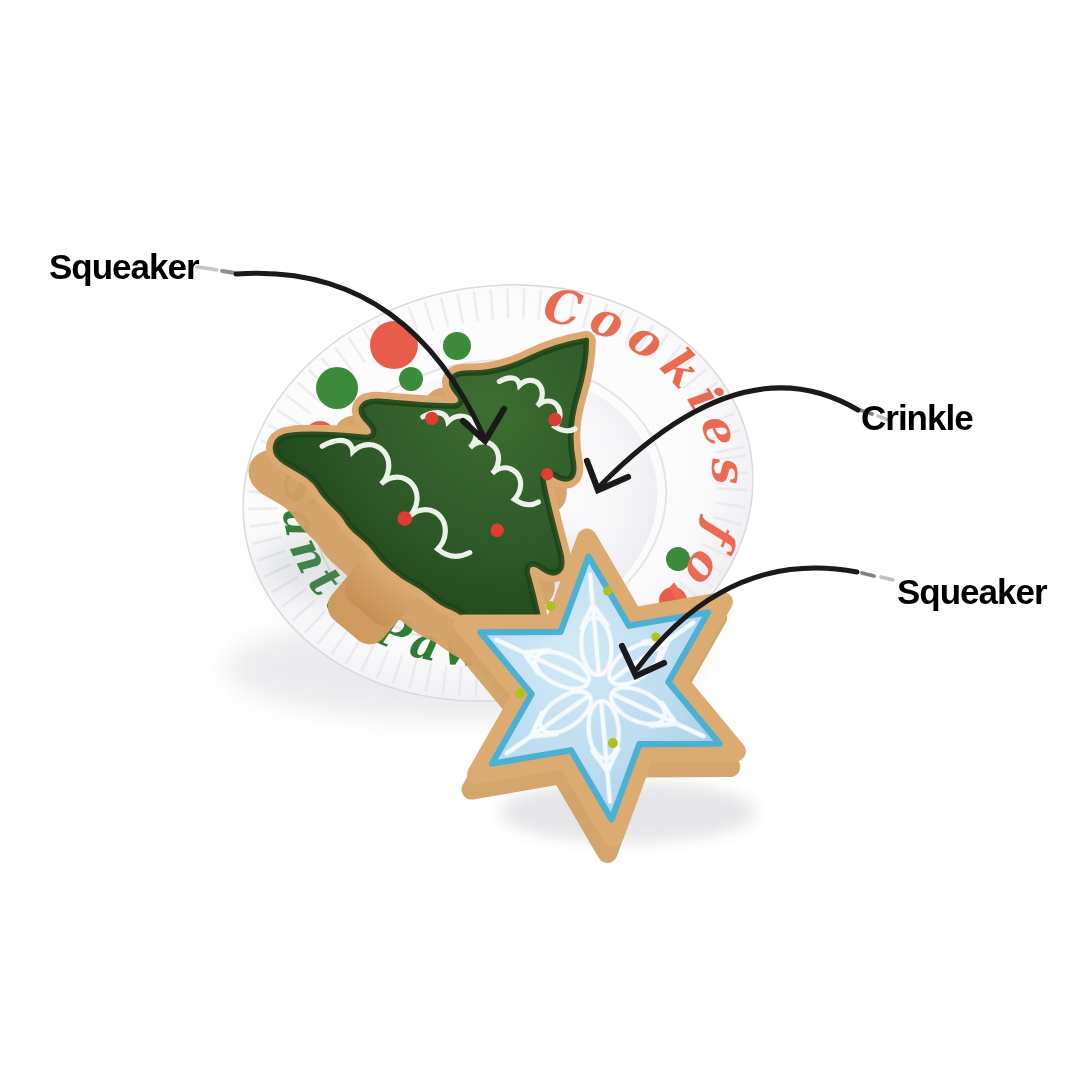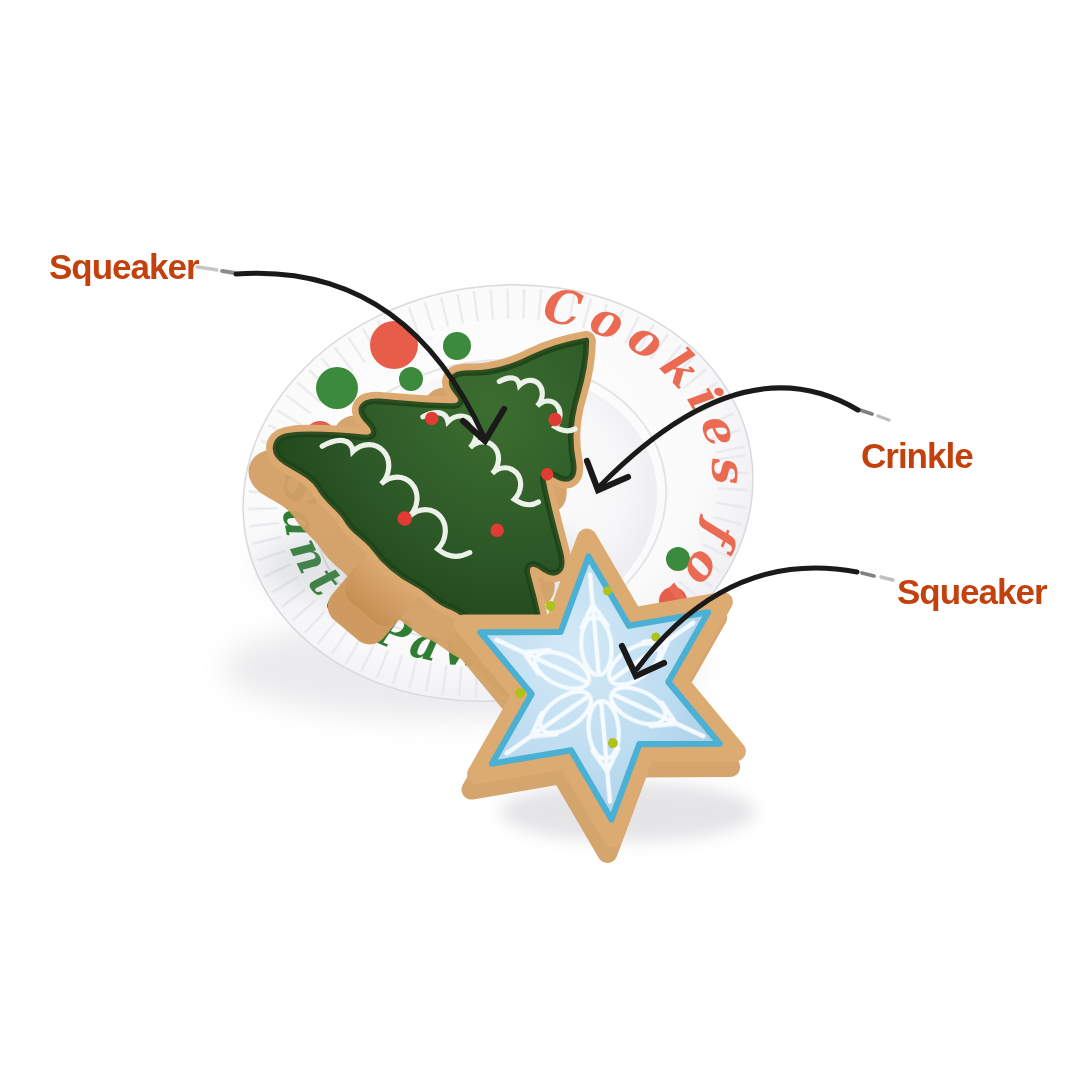--- a/index.html
+++ b/index.html
@@ -8,21 +8,21 @@
     width:1080px;height:1080px;
     background:#ffffff;
     overflow:hidden;
     font-family:"Liberation Sans", sans-serif;
   }
   .stage svg{position:absolute;left:0;top:0;}
   .callout{
     position:absolute;
     font:700 35px "Liberation Sans", sans-serif;
     letter-spacing:-1px;
-    color:#c2410c;
+    color:#000000;
     white-space:nowrap;
     line-height:36px;
   }
   .plate-script-top{
     font:italic 700 47px "DejaVu Serif", serif;
     letter-spacing:9px;
   }
   .plate-script-bottom{
     font:italic 700 45px "DejaVu Serif", serif;
     letter-spacing:7px;
@@ -217,17 +217,17 @@
       <path d="M 893,580 l -12,-3" stroke-width="3.4" opacity="0.28"></path>
       <path d="M 874,576 l -12,-3" stroke-width="3.8" opacity="0.55"></path>
       <path d="M 857,572 Q 728,548 637,669" stroke-width="5"></path>
       <path d="M 622,646 L 636,676 L 664,663" stroke-width="6.2"></path>
     </g>
   </g>
 </svg>
 
 <div class="callout" style="left:49px;top:249px">Squeaker</div>
 
-<div class="callout" style="left:861px;top:438px">Crinkle</div>
+<div class="callout" style="left:861px;top:400px">Crinkle</div>
 
 <div class="callout" style="left:897px;top:574px">Squeaker</div>
 
 </div>
 
 </body></html>

